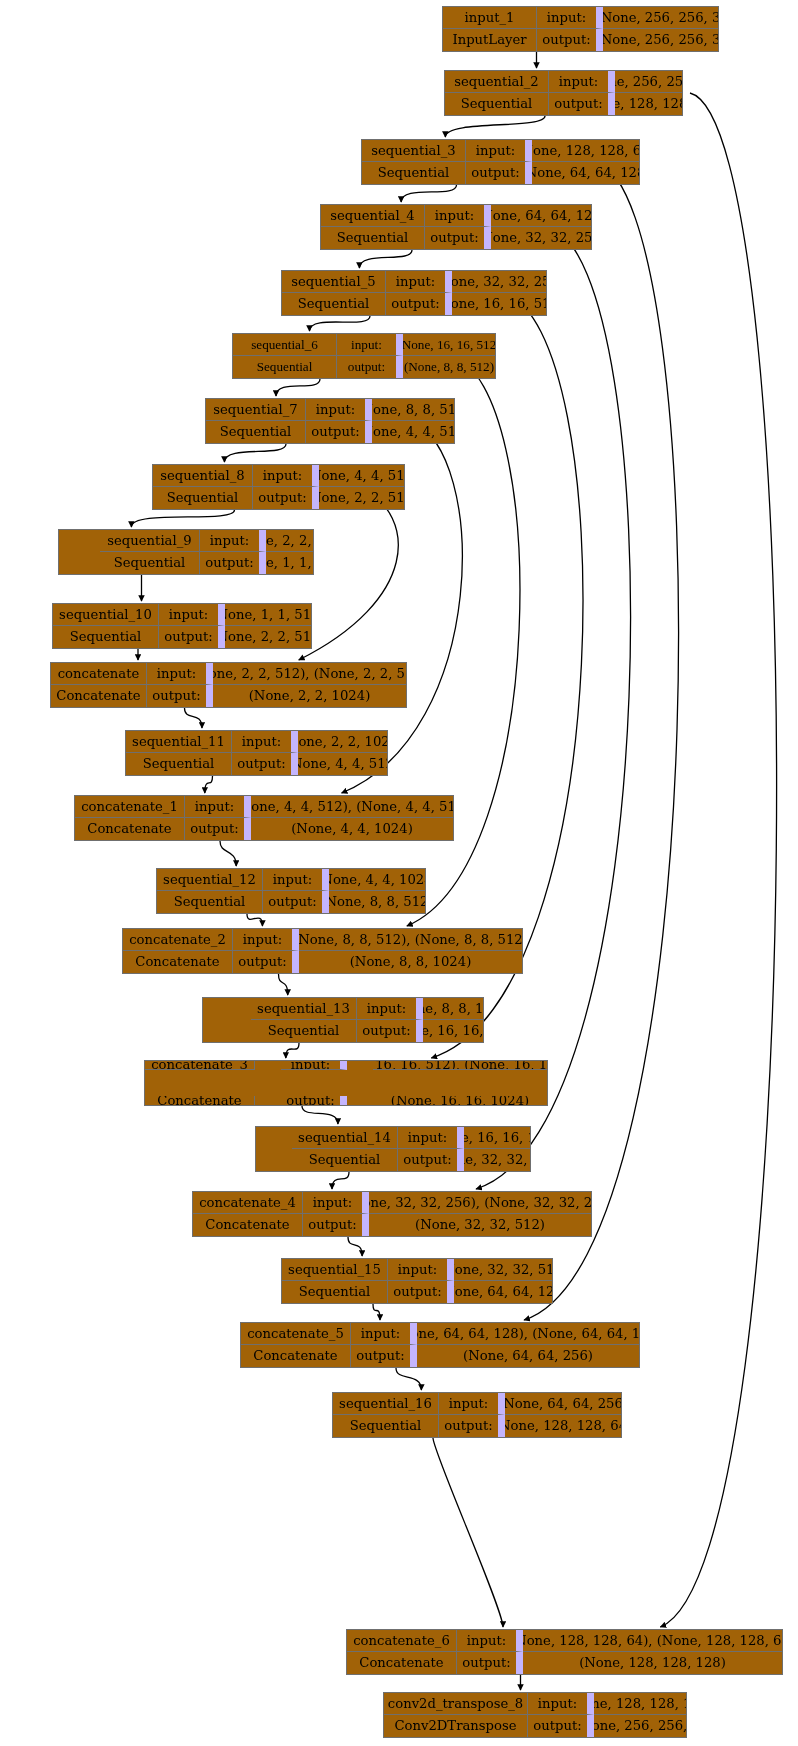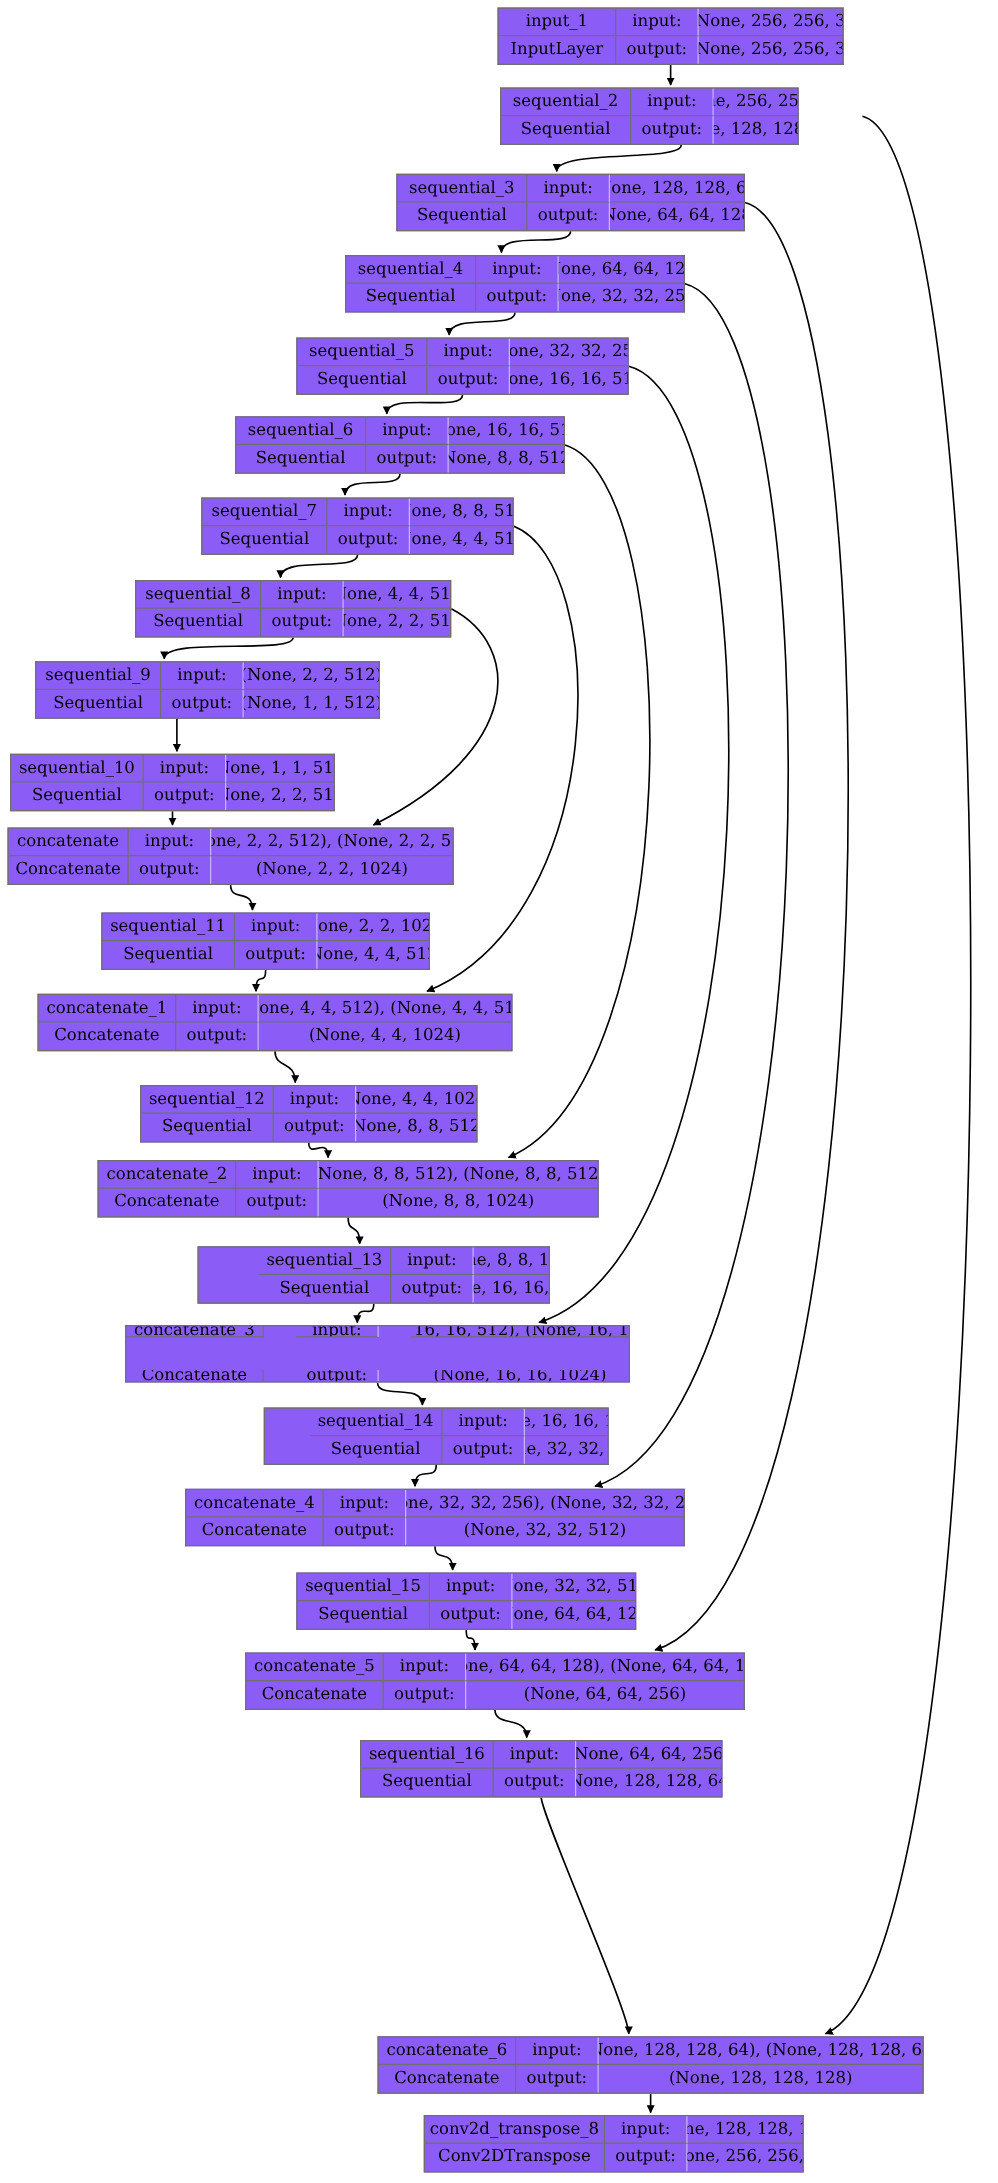--- a/index.html
+++ b/index.html
@@ -23,40 +23,41 @@
   #edges {
     position: absolute;
     left: 0; top: 0;
     width: 798px;
     height: 1746px;
     pointer-events: none;
   }
   .node {
     position: absolute;
     border: 1px solid #6f6f6f;
-    background: #8b5cf6;
+    background: #a16207;
     display: grid;
     grid-template-columns: var(--c1) var(--c2) 1fr;
     grid-template-rows: 1fr 1fr;
     font-size: 13.2px;
     line-height: 1;
     color: #000000;
     z-index: 2;
+    margin-left: 44px;
   }
   .cell {
     display: flex;
     align-items: center;
     justify-content: center;
     padding: 0 6px;
     white-space: nowrap;
     overflow: hidden;
   }
   .cell.r1 { border-bottom: 1px solid #6f6f6f; }
   .cell.c-name { border-right: 1px solid #6f6f6f; }
-  .cell.c-io   { border-right: 1px solid #c4b5fd; }
+  .cell.c-io   { border-right: 7px solid #c4b5fd; }
   .node.merged .cell.c-shape-out {
     grid-column: 3 / 4;
   }
 </style>
 </head>
 <body>
 
 <div id="canvas">
   <svg id="edges" viewBox="0 0 798 1746" xmlns="http://www.w3.org/2000/svg">
     <defs>
@@ -131,21 +132,21 @@
         <div class="cell c-shape-out">(None, 32, 32, 256)</div>
       </div>
       <div class="node" style="left: 237px; top: 270px; width: 266px; height: 46px; --c1: 104px; --c2: 66px;">
         <div class="cell r1 c-name">sequential_5</div>
         <div class="cell r1 c-io">input:</div>
         <div class="cell r1 c-shape-in">(None, 32, 32, 256)</div>
         <div class="cell c-name">Sequential</div>
         <div class="cell c-io">output:</div>
         <div class="cell c-shape-out">(None, 16, 16, 512)</div>
       </div>
-      <div class="node" style="left: 188px; top: 333px; width: 264px; height: 46px; --c1: 104px; --c2: 66px;">
+      <div class="node" style="left: 188px; top: 333px; width: 264px; height: 46px; font-family: Liberation Serif, serif; --c1: 104px; --c2: 66px;">
         <div class="cell r1 c-name">sequential_6</div>
         <div class="cell r1 c-io">input:</div>
         <div class="cell r1 c-shape-in">(None, 16, 16, 512)</div>
         <div class="cell c-name">Sequential</div>
         <div class="cell c-io">output:</div>
         <div class="cell c-shape-out">(None, 8, 8, 512)</div>
       </div>
       <div class="node" style="left: 161px; top: 398px; width: 250px; height: 46px; --c1: 100px; --c2: 66px;">
         <div class="cell r1 c-name">sequential_7</div>
         <div class="cell r1 c-io">input:</div>
@@ -155,21 +156,21 @@
         <div class="cell c-shape-out">(None, 4, 4, 512)</div>
       </div>
       <div class="node" style="left: 108px; top: 464px; width: 253px; height: 46px; --c1: 100px; --c2: 66px;">
         <div class="cell r1 c-name">sequential_8</div>
         <div class="cell r1 c-io">input:</div>
         <div class="cell r1 c-shape-in">(None, 4, 4, 512)</div>
         <div class="cell c-name">Sequential</div>
         <div class="cell c-io">output:</div>
         <div class="cell c-shape-out">(None, 2, 2, 512)</div>
       </div>
-      <div class="node" style="left: 28px; top: 529px; width: 276px; height: 46px; --c1: 100px; --c2: 66px;">
+      <div class="node" style="left: 14px; top: 529px; width: 256px; height: 46px; padding-left: 41px; --c1: 100px; --c2: 66px;">
         <div class="cell r1 c-name">sequential_9</div>
         <div class="cell r1 c-io">input:</div>
         <div class="cell r1 c-shape-in">(None, 2, 2, 512)</div>
         <div class="cell c-name">Sequential</div>
         <div class="cell c-io">output:</div>
         <div class="cell c-shape-out">(None, 1, 1, 512)</div>
       </div>
       <div class="node" style="left: 8px; top: 603px; width: 260px; height: 46px; --c1: 106px; --c2: 66px;">
         <div class="cell r1 c-name">sequential_10</div>
         <div class="cell r1 c-io">input:</div>

